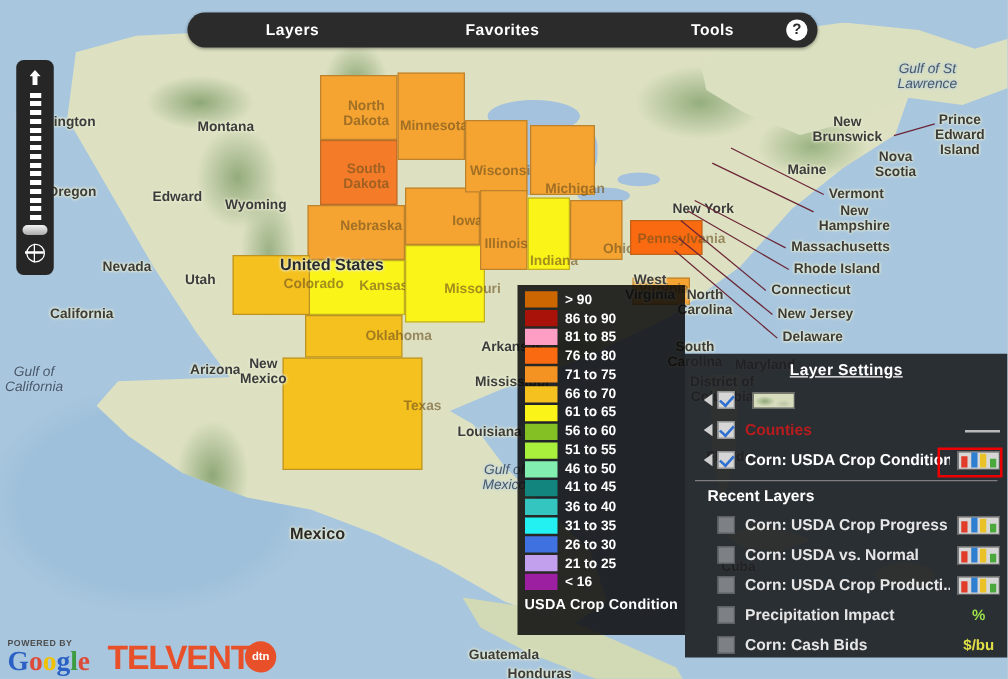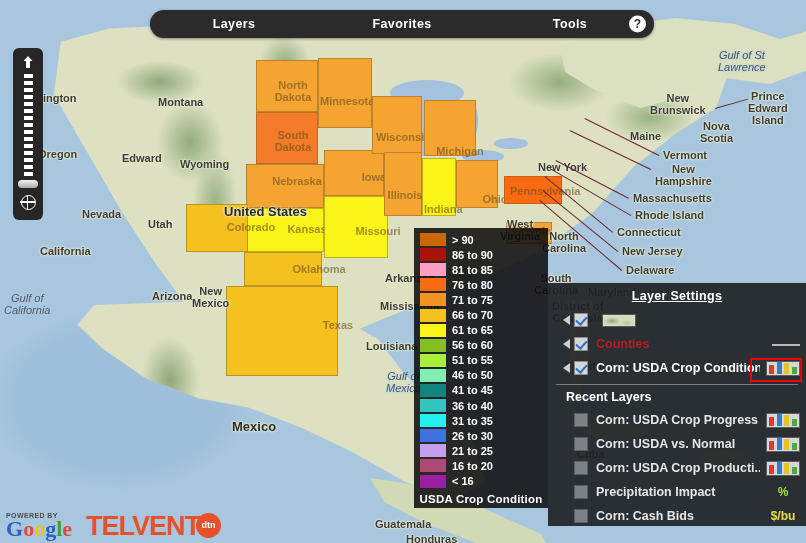--- a/index.html
+++ b/index.html
@@ -436,24 +436,20 @@
         </div>
         <div class="legend-row">
           <div class="legend-swatch" style="background: rgb(63, 114, 224);"></div>
           <div class="legend-text">26 to 30</div>
         </div>
         <div class="legend-row">
           <div class="legend-swatch" style="background: rgb(195, 160, 238);"></div>
           <div class="legend-text">21 to 25</div>
         </div>
         <div class="legend-row">
-          <div class="legend-swatch" style="background: rgb(176, 72, 120);"></div>
-          <div class="legend-text">16 to 20</div>
-        </div>
-        <div class="legend-row">
           <div class="legend-swatch" style="background: rgb(155, 31, 160);"></div>
           <div class="legend-text">&lt; 16</div>
         </div>
       </div>
     <div id="legend-title">USDA Crop Condition</div>
   </div>
 
   <div id="layer-panel">
     <div id="panel-title">Layer Settings</div>
     <div id="active-layers">

